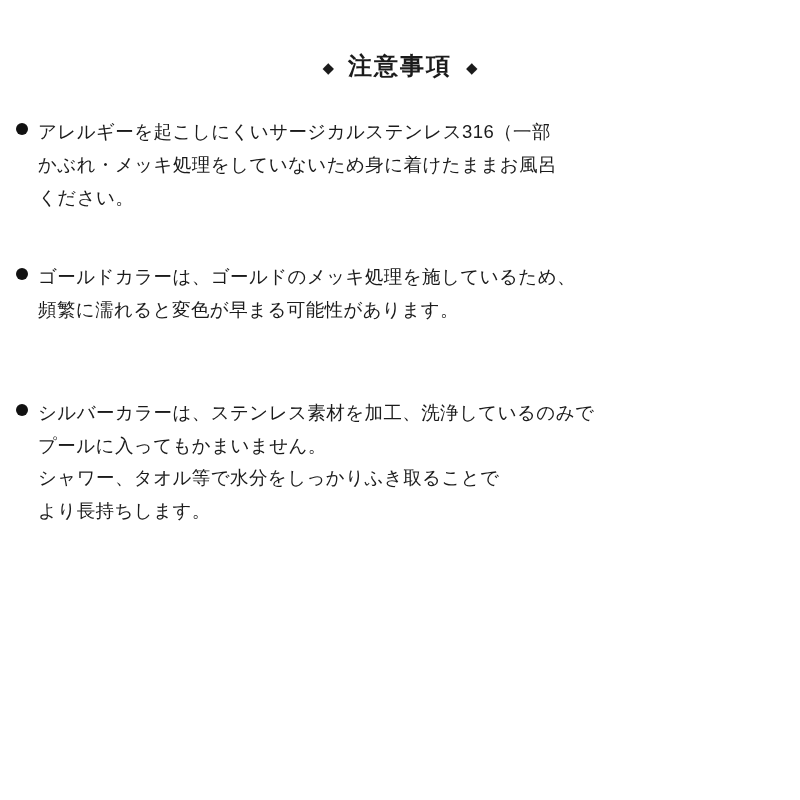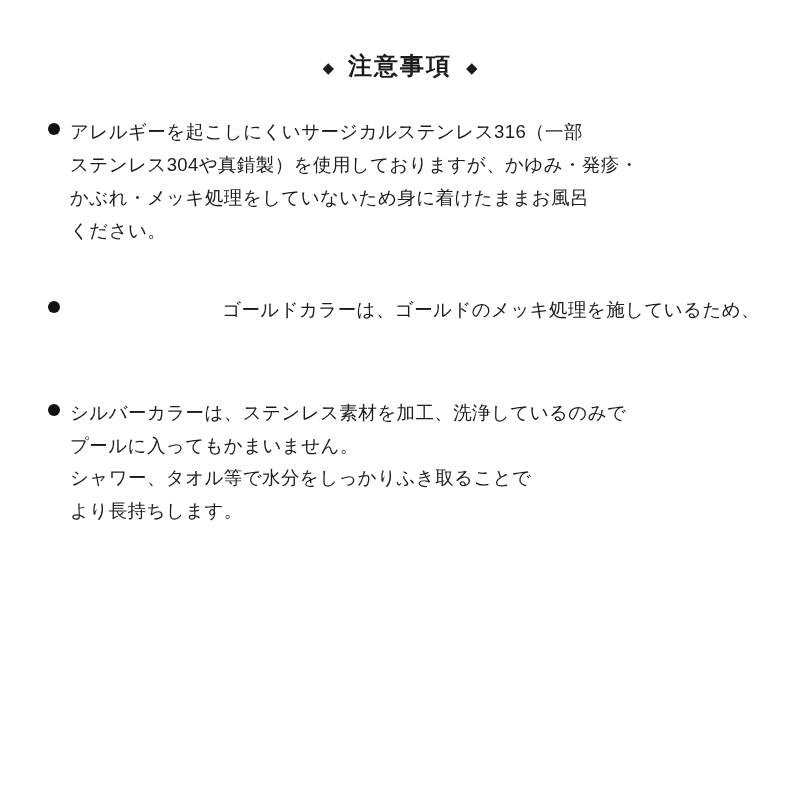--- a/index.html
+++ b/index.html
@@ -34,31 +34,30 @@
     transform: translateY(1px);
   }
   .title-text {
     font-size: 24px;
     font-weight: bold;
     letter-spacing: 2px;
     color: #1b1b1b;
   }
   .notes {
     margin-top: 34px;
-    padding-left: 48px;
+    padding-left: 16px;
     padding-right: 40px;
   }
   .note {
     display: flex;
     align-items: flex-start;
     margin-bottom: 46px;
   }
   .note.gap-large {
     margin-bottom: 70px;
-    justify-content: space-between;
   }
   .bullet {
     width: 12px;
     height: 12px;
     border-radius: 50%;
     background: #111111;
     flex: 0 0 auto;
     margin-top: 7px;
     margin-right: 10px;
   }
@@ -83,30 +82,30 @@
     <span class="title-text">注意事項</span>
     <span class="diamond">◆</span>
   </div>
 
   <div class="notes">
 
     <div class="note">
       <span class="bullet"></span>
       <div class="note-body">
         <div class="note-line">アレルギーを起こしにくいサージカルステンレス316（一部</div>
-        <div class="note-line">ステンレス304や真錹製）を使用しておりますが、かゆみ・発疹・</div>
         <div class="note-line">かぶれ・メッキ処理をしていないため身に着けたままお風呂</div>
         <div class="note-line">ください。</div>
       </div>
     </div>
 
     <div class="note gap-large">
       <span class="bullet"></span>
       <div class="note-body">
         <div class="note-line">ゴールドカラーは、ゴールドのメッキ処理を施しているため、</div>
+        <div class="note-line">頻繁に濡れると変色が早まる可能性があります。</div>
       </div>
     </div>
 
     <div class="note">
       <span class="bullet"></span>
       <div class="note-body">
         <div class="note-line">シルバーカラーは、ステンレス素材を加工、洗浄しているのみで</div>
         <div class="note-line">プールに入ってもかまいません。</div>
         <div class="note-line">シャワー、タオル等で水分をしっかりふき取ることで</div>
         <div class="note-line">より長持ちします。</div>

